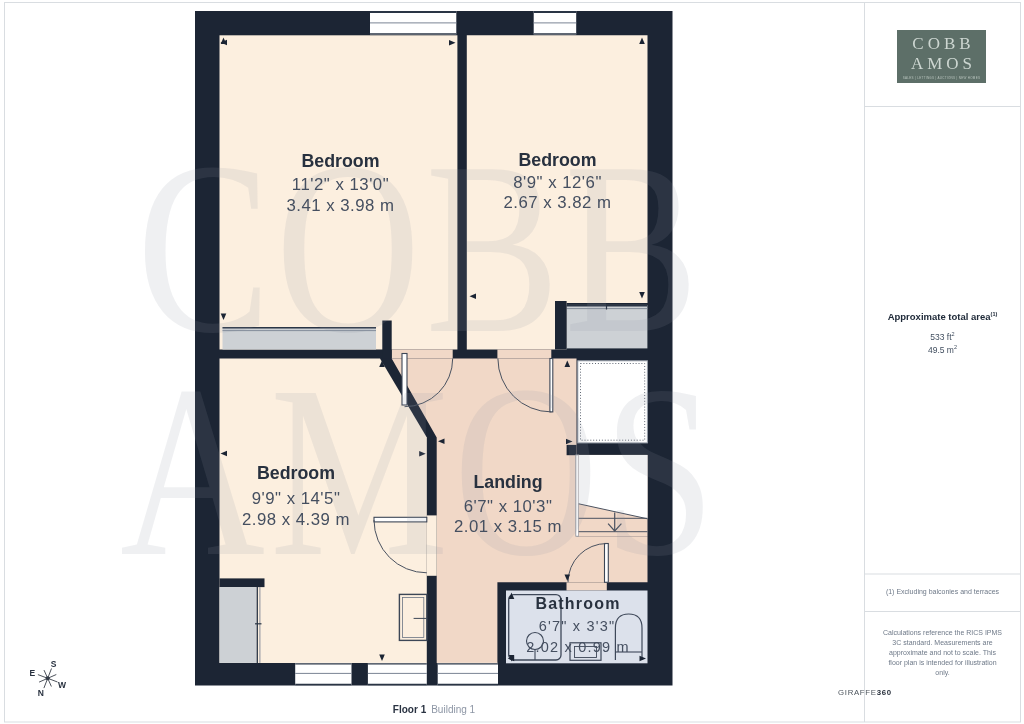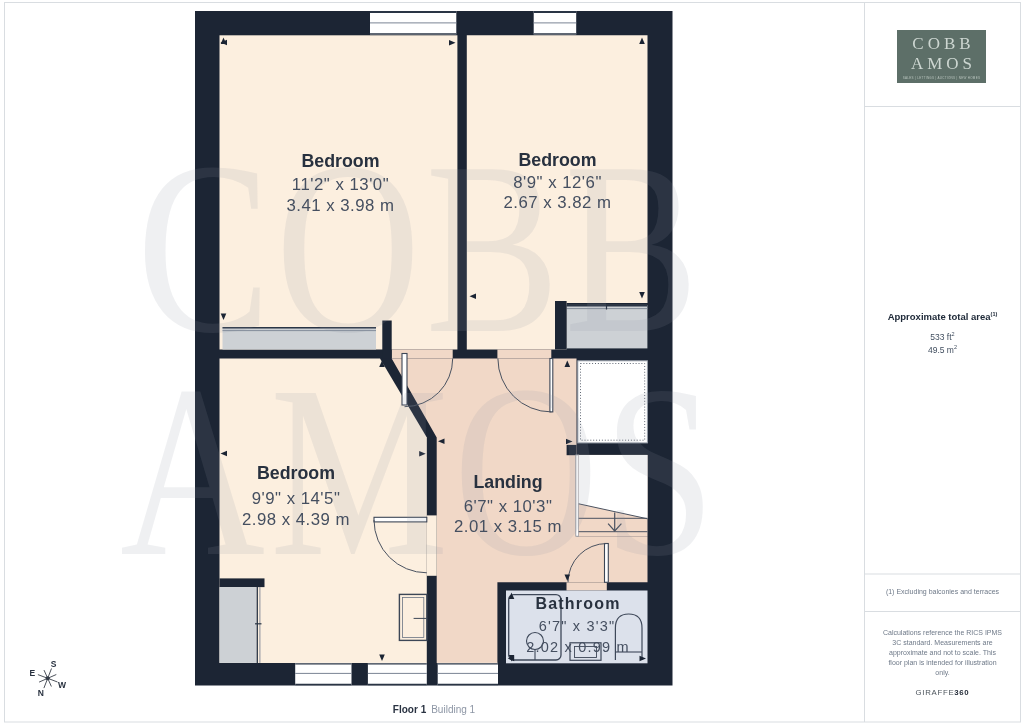--- a/index.html
+++ b/index.html
@@ -287,14 +287,14 @@
 <div class="abs" style="left:865px;top:311px;width:155px;text-align:center;">
   <div style="font-size:9.5px;font-weight:bold;color:#202b3a;">Approximate total area<span style="font-size:5.5px;vertical-align:super;">(1)</span></div>
   <div style="font-size:8.5px;color:#414e5f;margin-top:9px;">533 ft<span style="font-size:5.5px;vertical-align:super;">2</span></div>
   <div style="font-size:8.5px;color:#414e5f;margin-top:2px;">49.5 m<span style="font-size:5.5px;vertical-align:super;">2</span></div>
 </div>
 
 <div class="abs" style="left:865px;top:588px;width:155px;text-align:center;font-size:7px;color:#6e7988;">(1) Excluding balconies and terraces</div>
 
 <div class="abs" style="left:865px;top:628px;width:155px;text-align:center;font-size:7px;line-height:10px;color:#6e7988;">Calculations reference the RICS IPMS<br>3C standard. Measurements are<br>approximate and not to scale. This<br>floor plan is intended for illustration<br>only.</div>
 
-<div class="abs" style="left:865px;top:688px;width:155px;text-align:center;font-size:7.8px;letter-spacing:0.7px;color:#4c545c;">GIRAFFE<span style="font-weight:bold;color:#262e3a;">360</span></div>
+<div class="abs" style="left:838px;top:688px;width:155px;font-size:7.8px;letter-spacing:0.7px;color:#4c545c;">GIRAFFE<span style="font-weight:bold;color:#262e3a;">360</span></div>
 </div>
 
 </body></html>

